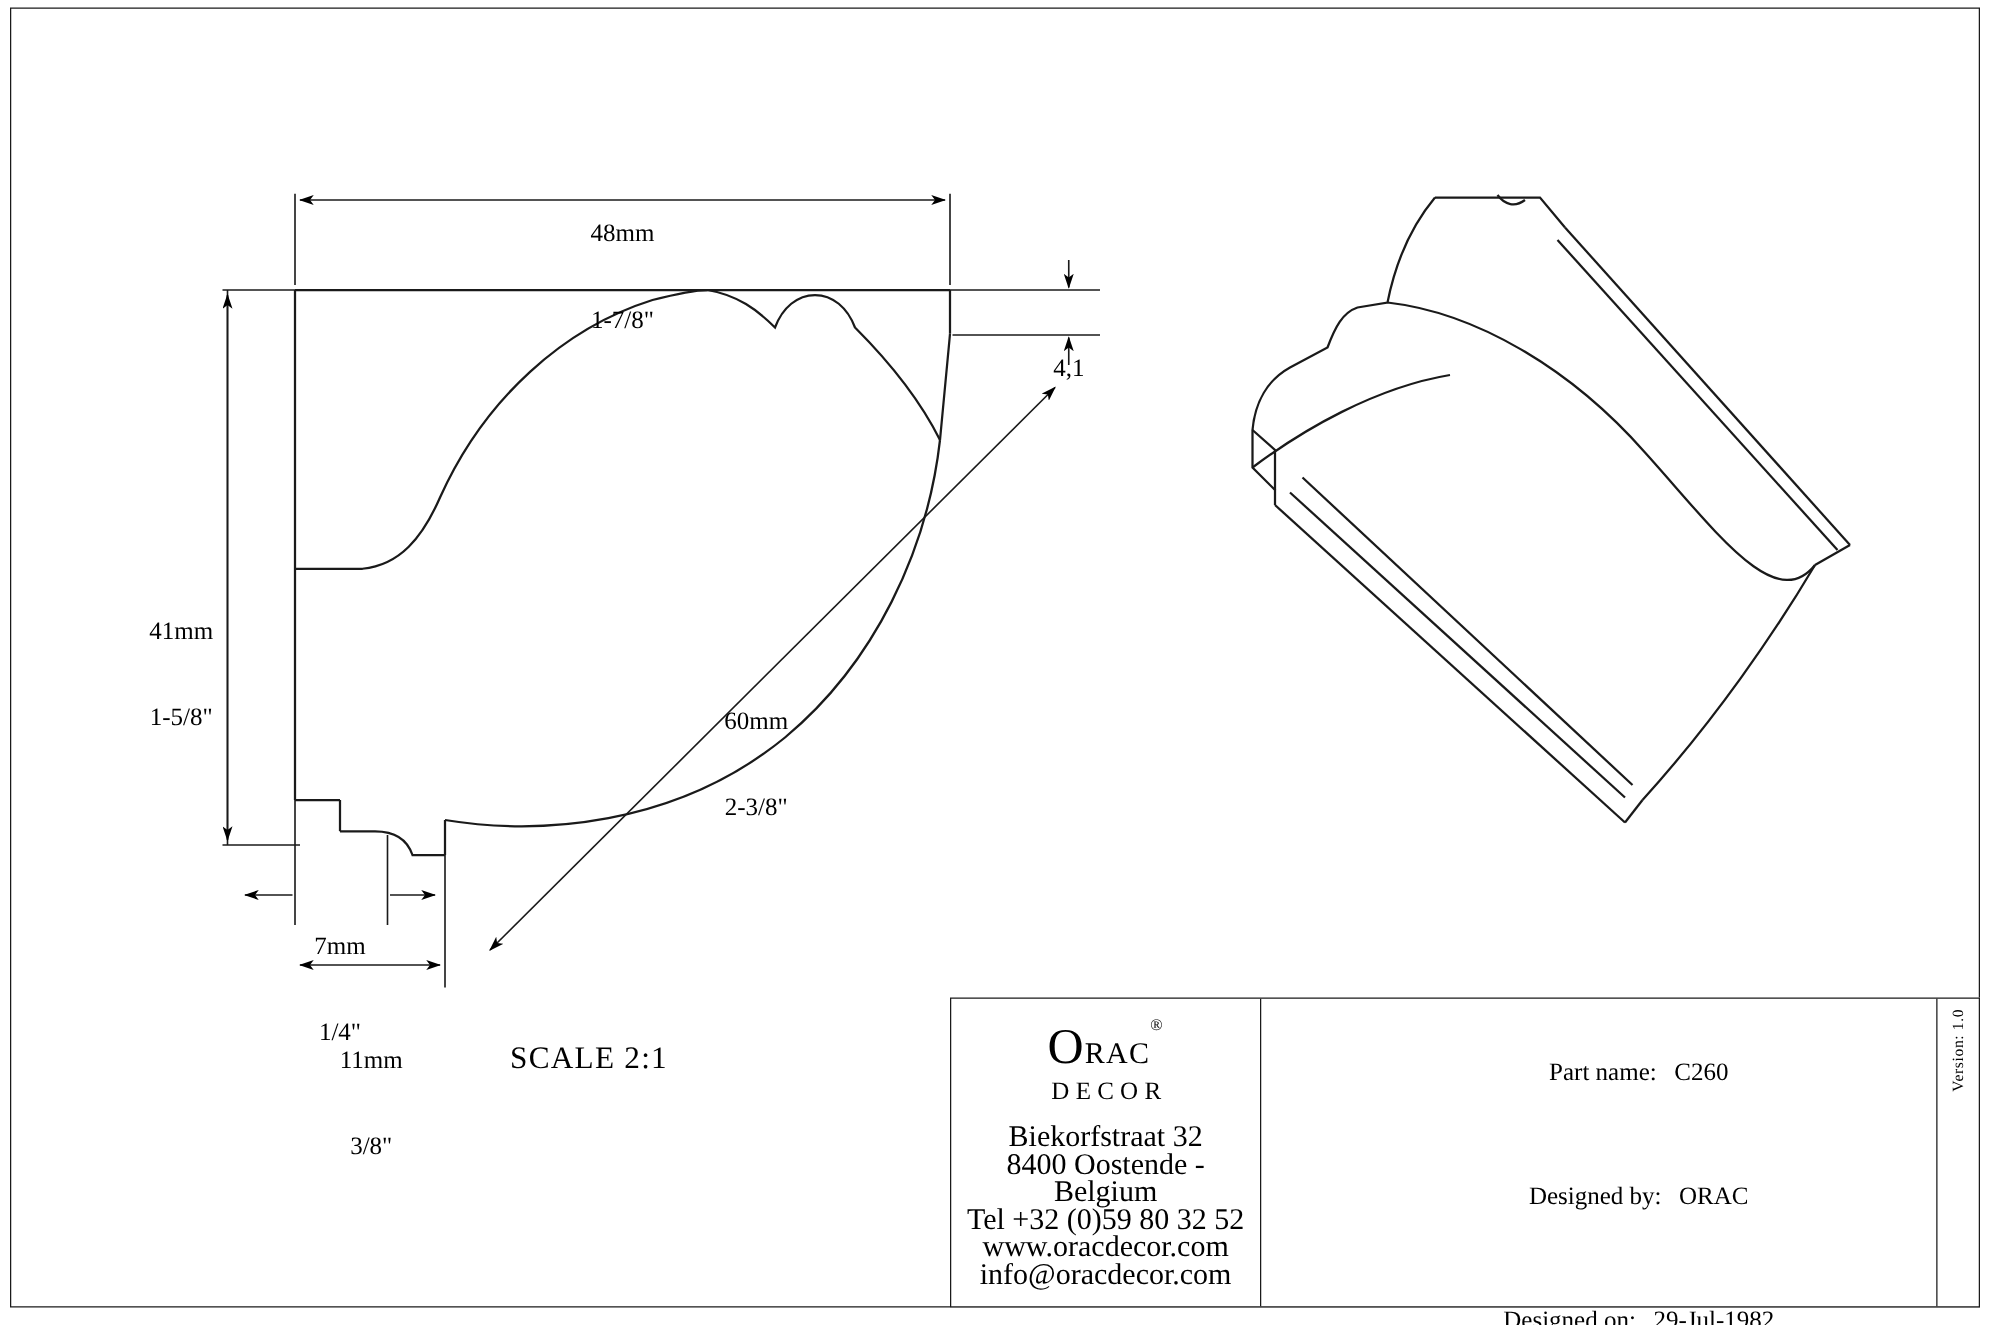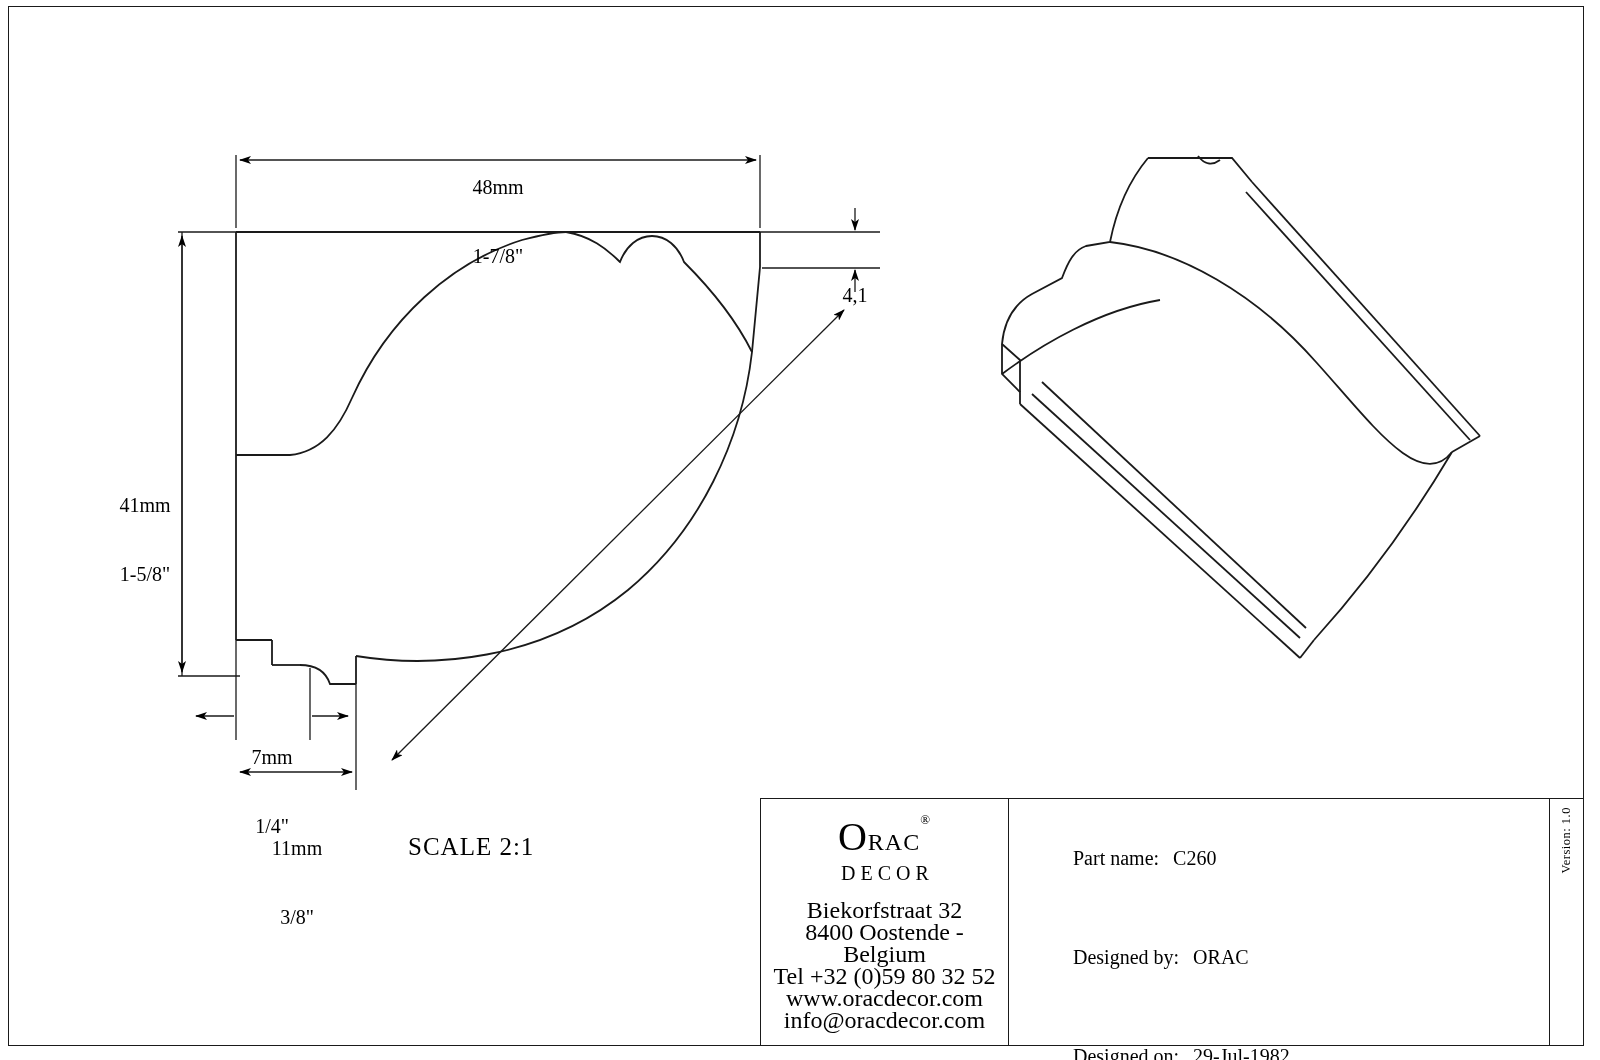--- a/index.html
+++ b/index.html
@@ -102,20 +102,21 @@
     text-align: center;
     font-size: 24px;
     line-height: 22px;
   }
   #info-cell {
     flex: 1;
     display: flex;
     flex-direction: column;
     box-sizing: border-box;
     position: relative;
+    text-align: center;
   }
   .info-rows {
     padding: 10px 0 6px 14px;
     border-bottom: 1.6px solid #1a1a1a;
   }
   .info-row {
     font-size: 20px;
     line-height: 33px;
     white-space: pre;
   }
@@ -261,20 +262,24 @@
   <div class="dimtext" style="left:424px; top:130px; width:148px;">
     <div>48mm</div>
     <div>1-7/8"</div>
   </div>
 
   <div class="dimtext" style="left:96px; top:448px; width:98px;">
     <div>41mm</div>
     <div>1-5/8"</div>
   </div>
 
+  <div class="dimtext" style="left:540px; top:520px; width:130px;">
+    <div>60mm</div>
+    <div>2-3/8"</div>
+  </div>
 
   <div class="dimtext" style="left:218px; top:700px; width:108px;">
     <div>7mm</div>
     <div>1/4"</div>
   </div>
 
   <div class="dimtext" style="left:238px; top:791px; width:118px;">
     <div>11mm</div>
     <div>3/8"</div>
   </div>

